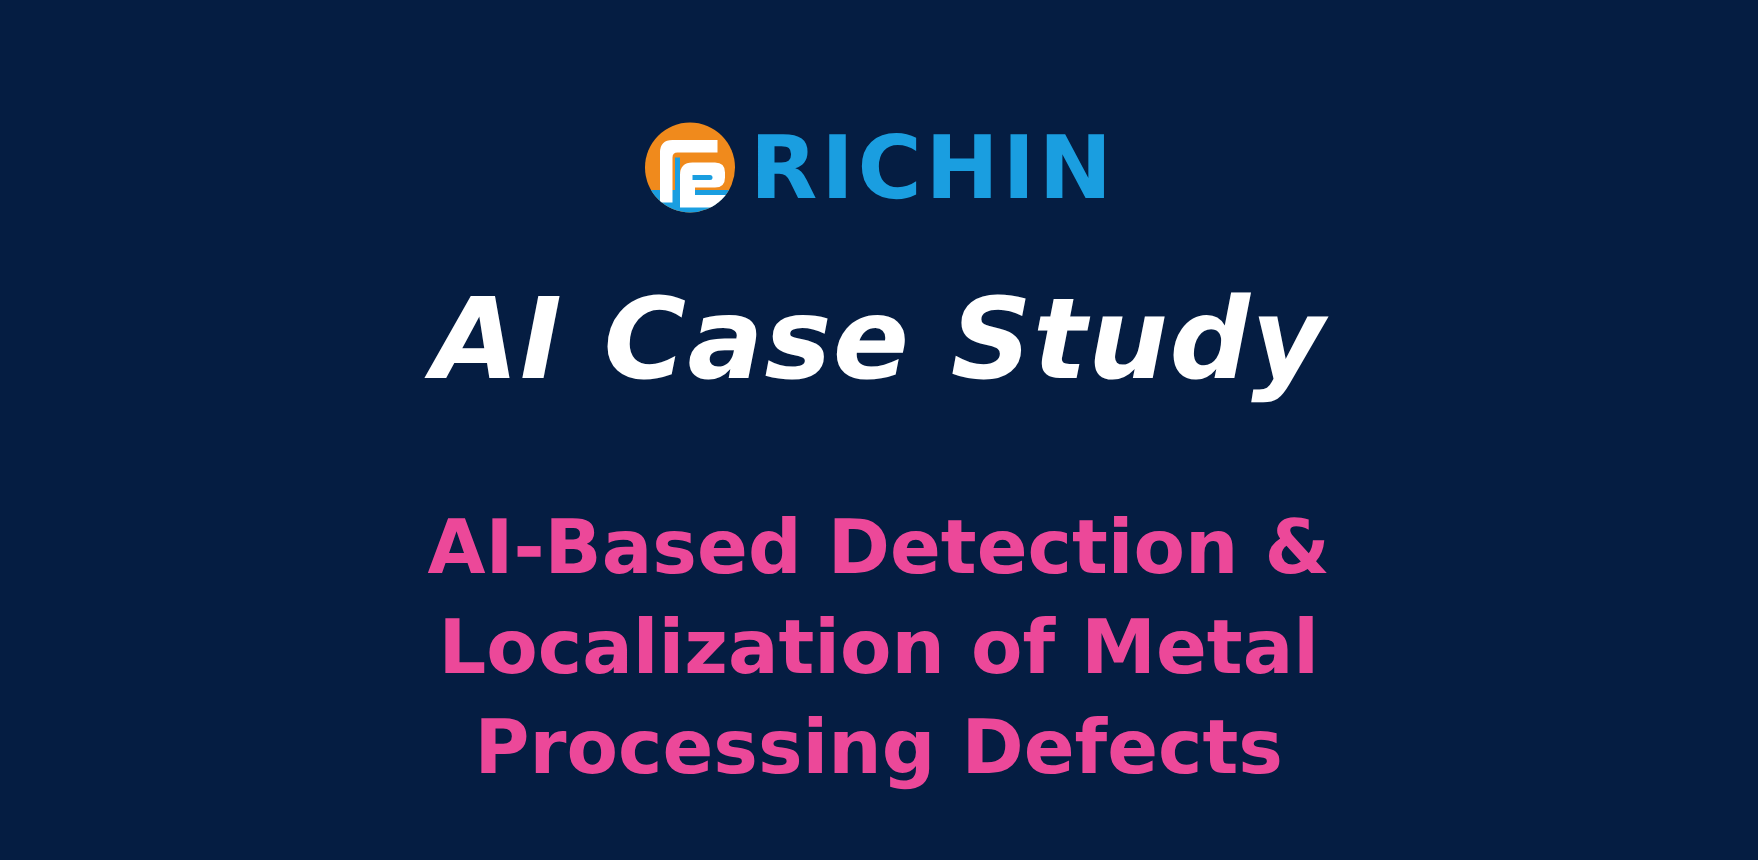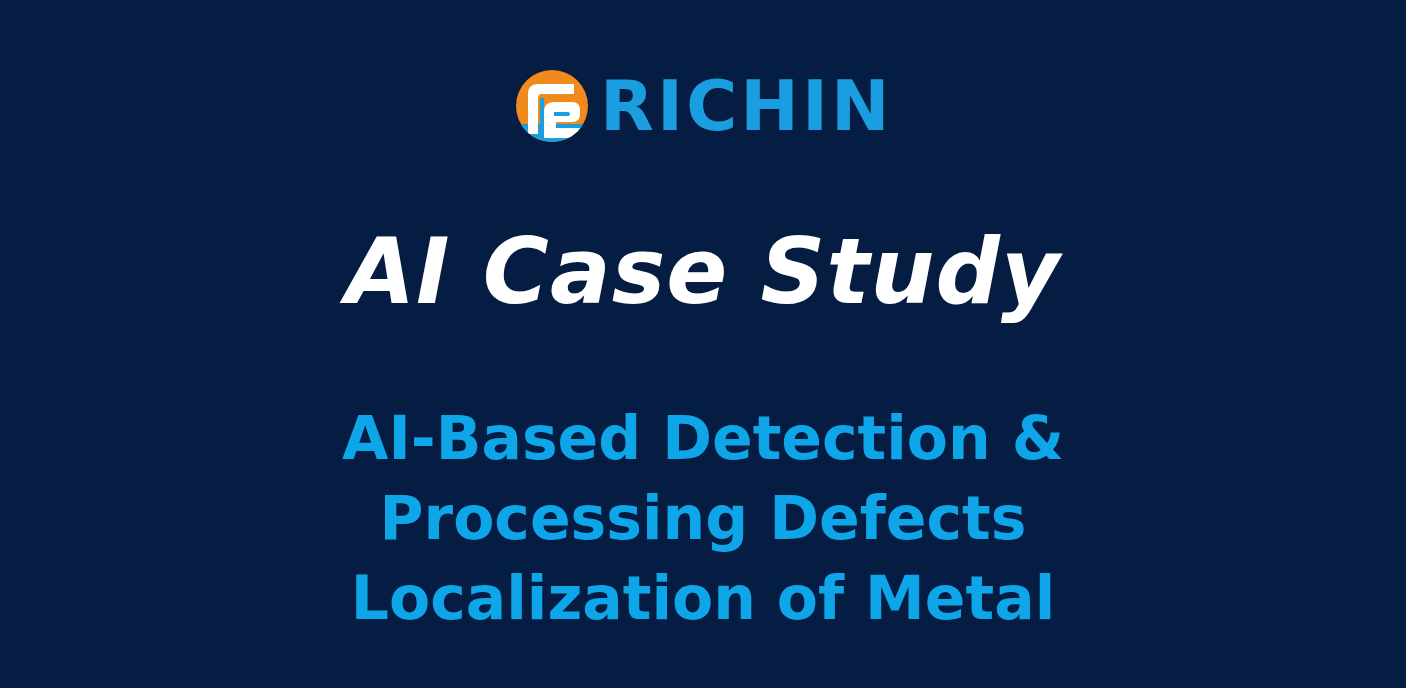--- a/index.html
+++ b/index.html
@@ -13,21 +13,21 @@
     .canvas {
       position: relative;
       width: 1406px;
       height: 688px;
       background: #051d42;
       font-family: "DejaVu Sans", "Liberation Sans", sans-serif;
     }
     .logo {
       position: absolute;
       left: 514px;
-      top: 68px;
+      top: 96px;
       height: 76px;
       display: flex;
       align-items: flex-end;
     }
     .logo-mark {
       width: 76px;
       height: 76px;
       display: block;
     }
     .logo-text {
@@ -56,21 +56,21 @@
     .subtitle {
       position: absolute;
       left: 0;
       width: 1406px;
       top: 398px;
       text-align: center;
       font-family: "DejaVu Sans", sans-serif;
       font-weight: bold;
       font-size: 60px;
       line-height: 80px;
-      color: #0ea5e9;
+      color: #ec4899;
     }
     .subtitle .line { display: block; }
   </style>
 </head>
 <body>
 
 <div class="canvas">
 
   <div class="logo">
     <svg class="logo-mark" viewBox="0 0 76 76">
@@ -89,17 +89,17 @@
         <path d="M26 30 L30 30 L30 66 L26 66 Z" fill="#1a9ee0"></path>
       </g>
     </svg>
     <span class="logo-text">RICHIN</span>
   </div>
 
   <div class="title">AI Case Study</div>
 
   <div class="subtitle">
     <span class="line">AI-Based Detection &amp;</span>
+    <span class="line">Localization of Metal</span>
     <span class="line">Processing Defects</span>
-    <span class="line">Localization of Metal</span>
   </div>
 
 </div>
 
 </body></html>

